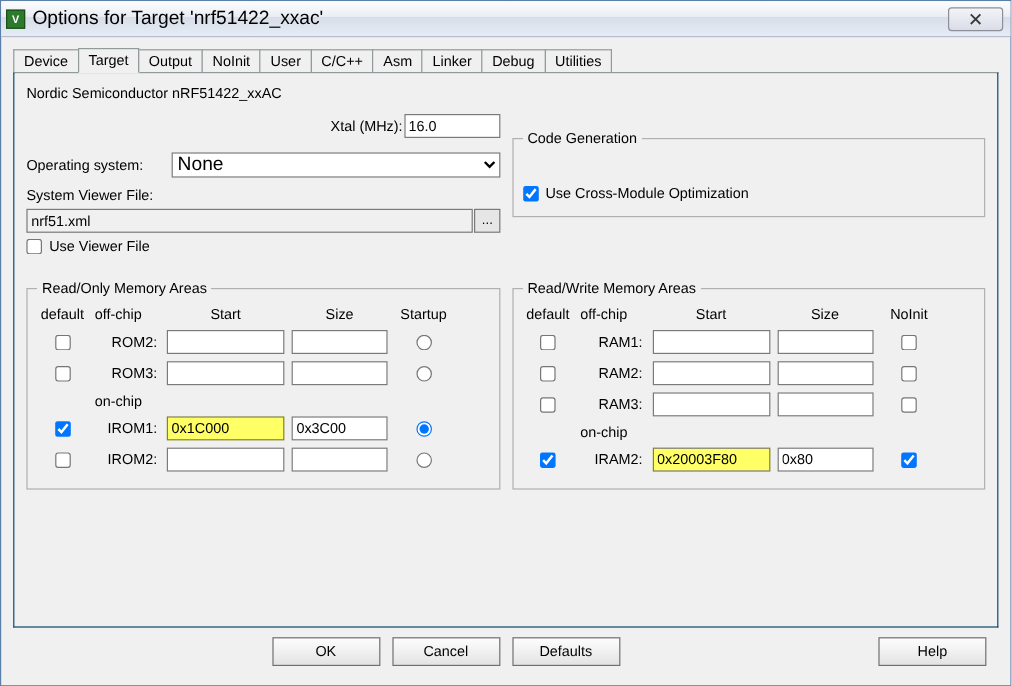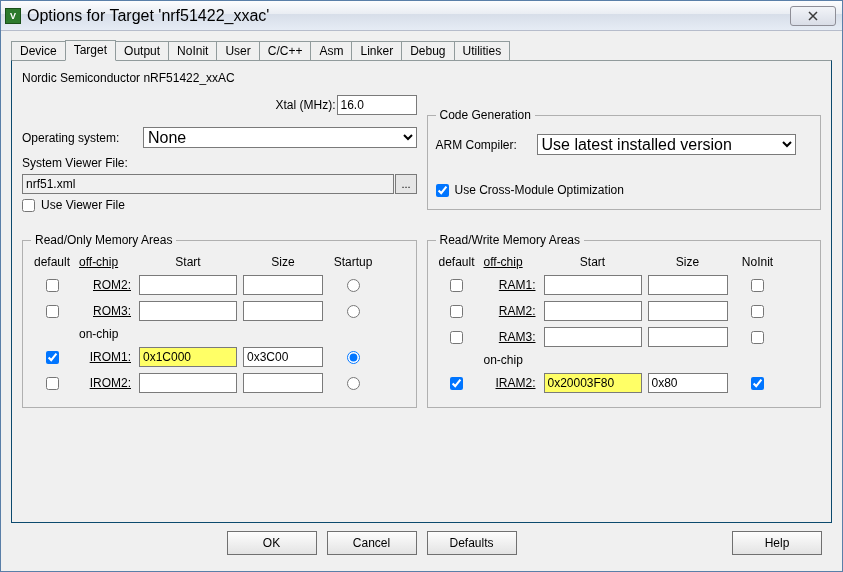--- a/index.html
+++ b/index.html
@@ -137,21 +137,21 @@
     border:1px solid #7a7a7a;
     background:#e6e6e6;
     cursor:pointer;
     font-size:11px;
     text-align:center;
     line-height:16px;
   }
   .mem-head { display:flex; gap:6px; font-size:12px; margin-bottom:6px;}
   .mem-head div, .mem-row div { }
   .c-def { width:42px; text-align:center;}
-  .c-chip { width:54px; text-align:left;text-decoration:underline;}
+  .c-chip { width:54px; text-align:left;}
   .c-start { width:98px; text-align:center;}
   .c-size { width:80px; text-align:center;}
   .c-extra { width:48px; text-align:center;}
   .mem-row { display:flex; gap:6px; align-items:center; margin:6px 0; }
   .mem-row .c-chip { text-align:right; padding-right:2px;}
   .mem-row .c-def, .mem-row .c-extra { display:flex; justify-content:center;}
   .mem-row input.text { width:100%; }
   .hl { background:#ffff66 !important; }
   .onchip-label { font-size:12px; margin-left:48px; margin-top:4px; margin-bottom:2px;}
 
@@ -226,26 +226,20 @@
           </div>
           <div class="form-row check-label">
             <input type="checkbox" style="">
             <span>Use Viewer File</span>
           </div>
         </div>
 
         <div class="col-right">
           <fieldset class="group">
             <legend>Code Generation</legend>
-            <div class="form-row">
-              <label style="width:100px">ARM Compiler:</label>
-              <select class="sel" style="flex:1">
-                <option>Use latest installed version</option>
-              </select>
-            </div>
             <div style="height:20px"></div>
             <div class="form-row check-label">
               <input type="checkbox" checked="" style="">
               <span>Use Cross-Module Optimization</span>
             </div>
           </fieldset>
         </div>
       </div>
 
       <div class="two-col">

